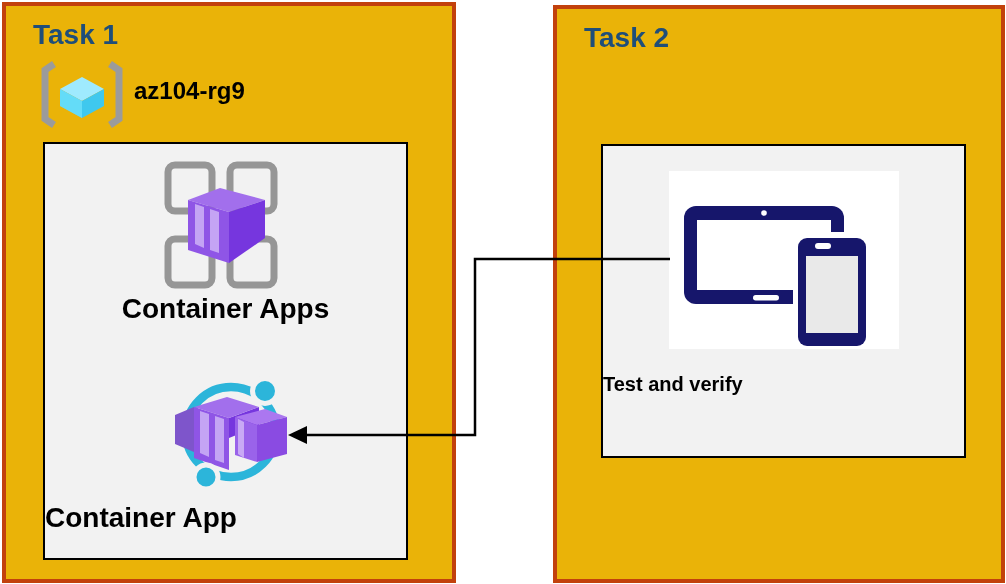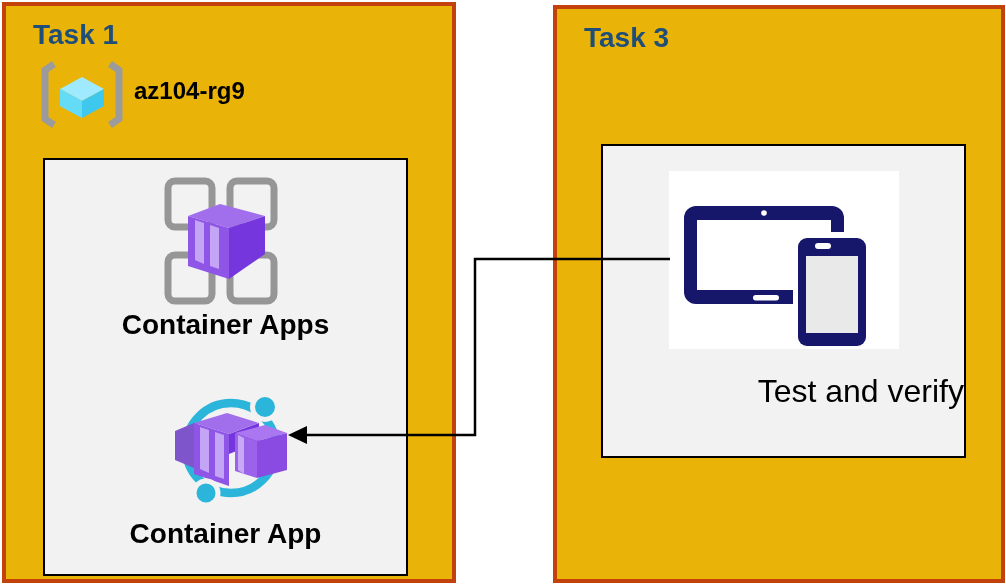--- a/index.html
+++ b/index.html
@@ -8,42 +8,42 @@
     font-family:"Liberation Sans",sans-serif;overflow:hidden;
   }
   .task-box{position:absolute;background:#eab308;border:4px solid #c2410c;}
   .task1-box{left:2px;top:2px;width:446px;height:573px;}
   .task2-box{left:553px;top:5px;width:444px;height:570px;}
   .task-title{
     position:absolute;left:27px;top:13px;
     font-size:28px;font-weight:bold;color:#1F4E79;letter-spacing:0px;
   }
   .inner-panel{position:absolute;background:#F2F2F2;border:2px solid #000000;}
-  .inner1{left:37px;top:152px;width:361px;height:414px;}
+  .inner1{left:37px;top:136px;width:361px;height:414px;}
   .inner2{left:44px;top:135px;width:361px;height:310px;}
   .rg-icon{position:absolute;left:28px;top:51px;width:96px;height:78px;}
   .rg-label{
     position:absolute;left:128px;top:71px;
     font-size:24px;font-weight:bold;color:#000000;
   }
   .env-icon{position:absolute;left:118px;top:16px;width:116px;height:132px;}
   .env-label{
     position:absolute;left:0;right:0;top:148px;text-align:center;
     font-size:28px;font-weight:bold;color:#000000;line-height:34px;
   }
   .app-icon{position:absolute;left:124px;top:232px;width:128px;height:115px;}
   .app-label{
-    position:absolute;left:0;right:0;top:358px;text-align:center;
+    position:absolute;left:0;right:0;top:358px;text-align:left;
     font-size:28px;font-weight:bold;color:#000000;
   }
   .device-plate{position:absolute;left:66px;top:25px;width:230px;height:178px;background:#ffffff;}
   .device-svg{position:absolute;left:0;top:0;width:230px;height:178px;}
   .test-label{
-    position:absolute;left:0;right:0;top:227px;text-align:right;
-    font-size:32px;font-weight:normal;color:#000000;
+    position:absolute;left:0;right:0;top:227px;text-align:left;
+    font-size:20px;font-weight:bold;color:#000000;
   }
   .connector{position:absolute;left:0;top:0;width:1006px;height:584px;pointer-events:none;z-index:5;}
 </style>
 </head>
 <body>
 
 <div class="canvas">
 
   <div class="task-box task1-box">
     <div class="task-title">Task 1</div>
@@ -90,21 +90,21 @@
         <polygon points="69,43 75,46 75,82 69,78" fill="#C9A9F5"></polygon>
         <polygon points="88,49 118,41 118,78 88,86" fill="#8A4BE2"></polygon>
         <circle cx="96" cy="15" r="12.5" fill="#2CB5DA" stroke="#F2F2F2" stroke-width="5"></circle>
         <circle cx="37" cy="101" r="12" fill="#2CB5DA" stroke="#F2F2F2" stroke-width="5"></circle>
       </svg>
       <div class="app-label">Container App</div>
     </div>
   </div>
 
   <div class="task-box task2-box">
-    <div class="task-title">Task 3</div>
+    <div class="task-title">Task 2</div>
 
     <div class="inner-panel inner2">
       <div class="device-plate">
 
         <svg class="device-svg" viewBox="0 0 230 178">
           <rect x="15" y="35" width="160" height="98" rx="12" fill="#16166B"></rect>
           <rect x="28" y="49" width="134" height="70" fill="#ffffff"></rect>
           <circle cx="95" cy="42" r="2.8" fill="#ffffff"></circle>
           <rect x="84" y="124" width="26" height="5.5" rx="2.7" fill="#ffffff"></rect>
           <rect x="124" y="61" width="79" height="119" rx="13" fill="#ffffff"></rect>

